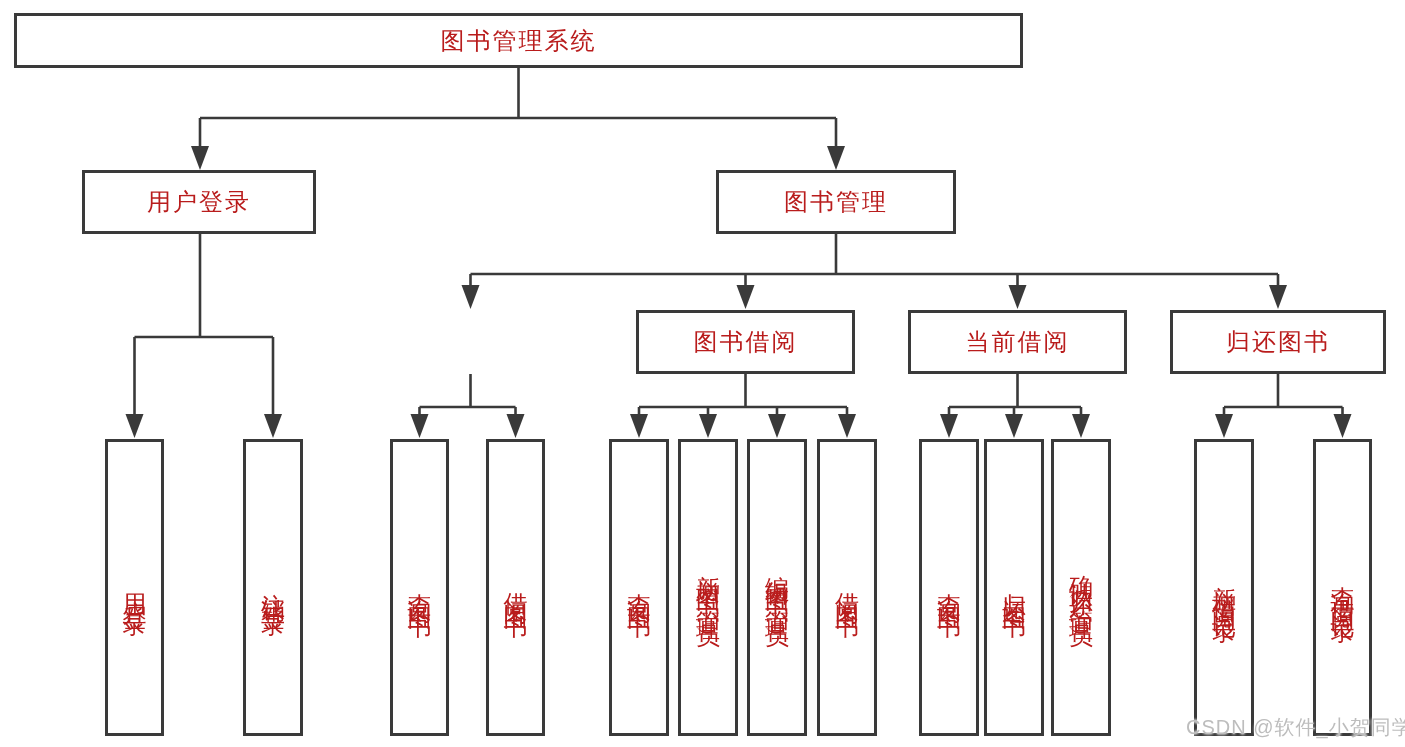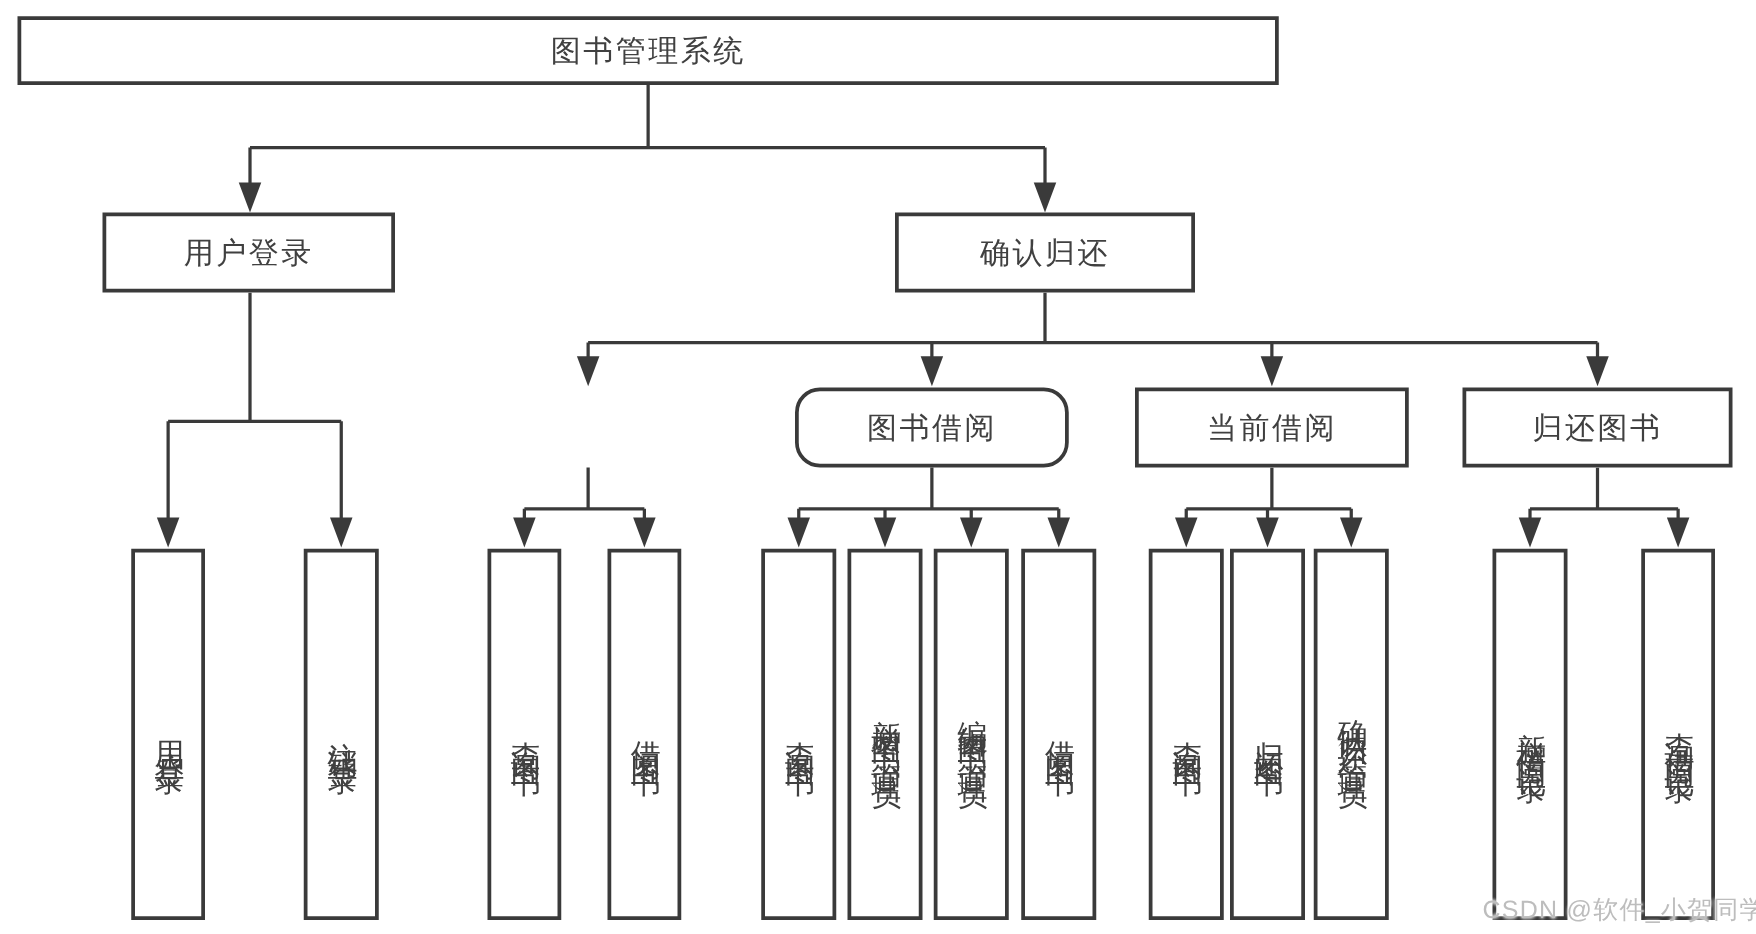--- a/index.html
+++ b/index.html
@@ -16,21 +16,21 @@
     position: absolute;
     left: 0; top: 0;
     width: 1405px; height: 747px;
     z-index: 1;
   }
   .node {
     position: absolute;
     box-sizing: border-box;
     background: #ffffff;
     border: 3px solid #3a3a3a;
-    color: #404040;
+    color: #b91c1c;
     display: flex;
     align-items: center;
     justify-content: center;
     z-index: 2;
     white-space: nowrap;
   }
   .hnode {
     font-size: 24px;
     letter-spacing: 2px;
   }
@@ -107,24 +107,24 @@
     </svg>
 
   <div class="node hnode" style="left:14px; top:13px; width:1009px; height:55px;">
     <span>图书管理系统</span>
   </div>
 
   <div class="node hnode" style="left:82px; top:170px; width:234px; height:64px;">
     <span>用户登录</span>
   </div>
   <div class="node hnode" style="left:716px; top:170px; width:240px; height:64px;">
-    <span>确认归还</span>
+    <span>图书管理</span>
   </div>
 
-  <div class="node hnode" style="left:636px; top:310px; width:219px; height:64px;border-radius:20px;">
+  <div class="node hnode" style="left:636px; top:310px; width:219px; height:64px;">
     <span>图书借阅</span>
   </div>
   <div class="node hnode" style="left:908px; top:310px; width:219px; height:64px;">
     <span>当前借阅</span>
   </div>
   <div class="node hnode" style="left:1170px; top:310px; width:216px; height:64px;">
     <span>归还图书</span>
   </div>
 
   <div class="node vnode" style="left:105px; top:439px; width:59px; height:297px;">

